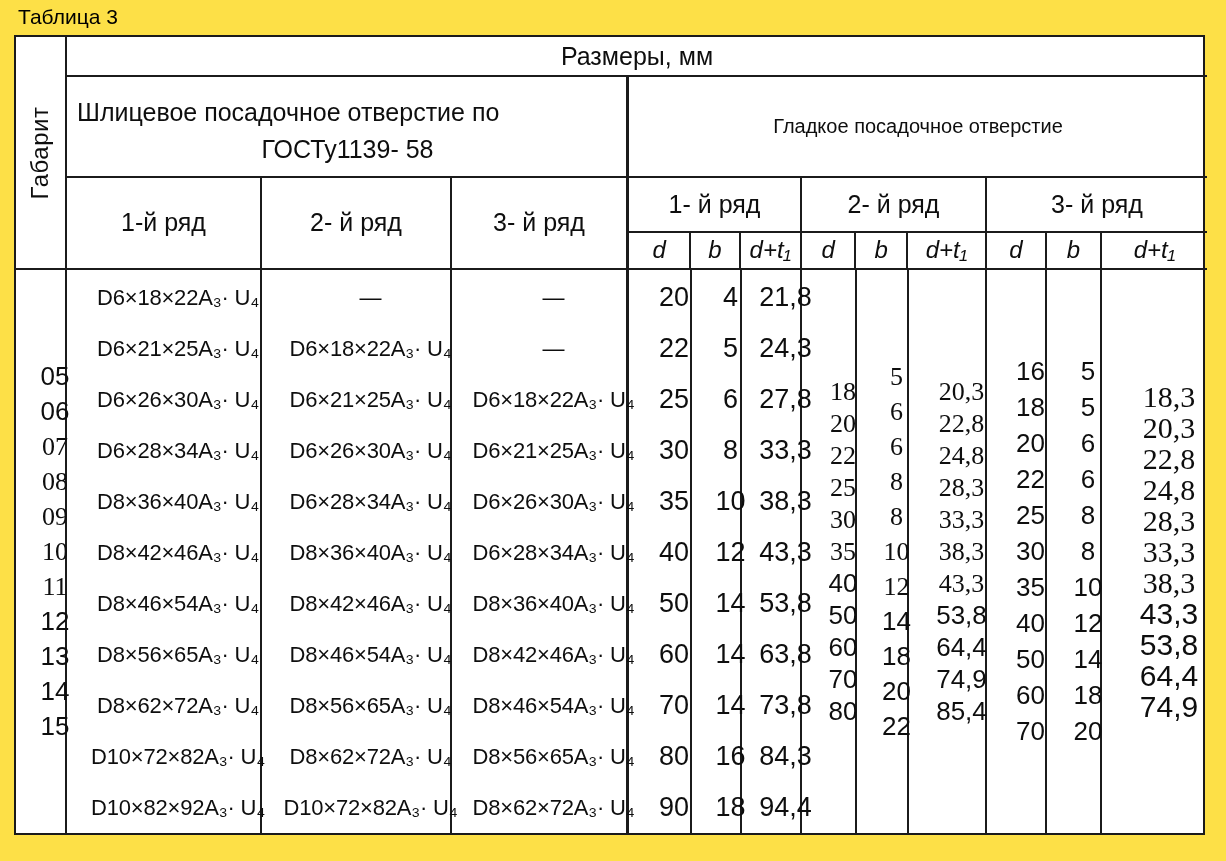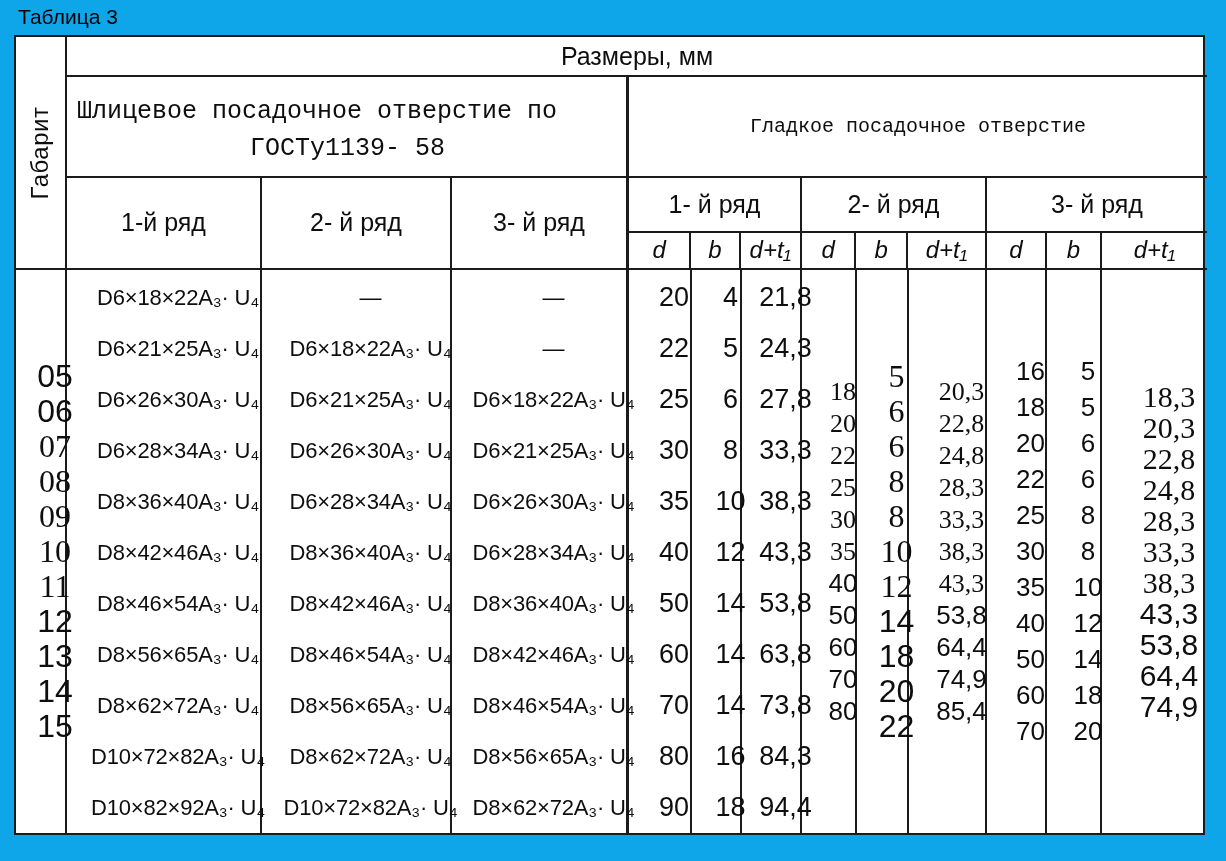--- a/index.html
+++ b/index.html
@@ -1,39 +1,39 @@
 <!DOCTYPE html>
 <html><head>
 <meta charset="utf-8">
 <style>
   :root{
     --bc:#1b1b1b;
     --tc:#0e0e0e;
   }
   html,body{margin:0;padding:0;background:#ffffff;}
   .page{
-    position:relative;width:1226px;height:861px;background:#0ea5e9;
+    position:relative;width:1226px;height:861px;background:#fde047;
     font-family:"Liberation Sans","DejaVu Sans",sans-serif;color:var(--tc);
     overflow:hidden;
   }
   .caption{position:absolute;left:18px;top:5px;font-size:21px;color:#000;}
   .table{
     position:absolute;left:14px;top:35px;width:1191px;height:800px;
     border:2px solid var(--bc);box-sizing:border-box;display:flex;background:#fff;
   }
   .table *{box-sizing:border-box;}
   
   .gab-col{width:51px;display:flex;flex-direction:column;border-right:2px solid var(--bc);}
   .gab-head{height:233px;border-bottom:2px solid var(--bc);display:flex;align-items:center;justify-content:center;}
   .vtext{transform:rotate(-90deg);white-space:nowrap;font-size:24px;letter-spacing:.5px;}
   .gab-body{flex:1;}
   
   .main{flex:1;display:flex;flex-direction:column;}
   .r1{height:42px;border-bottom:2px solid var(--bc);display:flex;align-items:center;justify-content:center;font-size:25px;}
-  .r2{height:104px;border-bottom:2px solid var(--bc);display:flex;font-family:Liberation Mono, monospace;}
+  .r2{height:104px;border-bottom:2px solid var(--bc);display:flex;}
   .spline-head{width:562px;border-right:3px solid var(--bc);padding:8px 8px 0 10px;display:flex;flex-direction:column;justify-content:center;font-size:25px;line-height:1.45;}
   .sh1{text-align:left;}
   .sh2{text-align:center;}
   .smooth-head{flex:1;display:flex;align-items:center;justify-content:center;font-size:20px;text-align:center;}
   .r3{height:96px;border-bottom:2px solid var(--bc);display:flex;}
   .sp-cell{display:flex;align-items:center;justify-content:center;font-size:25px;border-right:2px solid var(--bc);}
   .grp{display:flex;flex-direction:column;border-right:2px solid var(--bc);}
   .grp.last{border-right:none;}
   .grp-label{height:55px;border-bottom:2px solid var(--bc);display:flex;align-items:center;justify-content:center;font-size:25px;}
   .grp-sub{flex:1;display:flex;}
@@ -51,21 +51,21 @@
   .w55{width:55px;} .w52{width:52px;} .w78{width:78px;}
   .w105{width:105px;}
   
   .list{display:flex;flex-direction:column;align-items:center;justify-content:flex-start;padding-left:29px;}
   .list.center{justify-content:center;}
   .cell-item{display:flex;align-items:center;justify-content:center;font-size:27px;white-space:nowrap;flex:none;}
   .rows51{padding-top:2px;}
   .rows51 .cell-item{height:51px;}
   .ih31 .cell-item{height:31px;font-size:30px;}
   .ih32 .cell-item{height:32px;font-size:26px;}
-  .ih35 .cell-item{height:35px;font-size:32px;}
+  .ih35 .cell-item{height:35px;font-size:26px;}
   .ih36 .cell-item{height:36px;font-size:26px;}
   .spline .cell-item{font-size:22px;letter-spacing:-0.2px;}
   .fit{}
   .serif{font-family:"Liberation Serif","DejaVu Serif",serif;font-size:25px;}
 </style>
 </head>
 <body>
 
 <div class="page">
   <div class="caption">Таблица 3</div>

